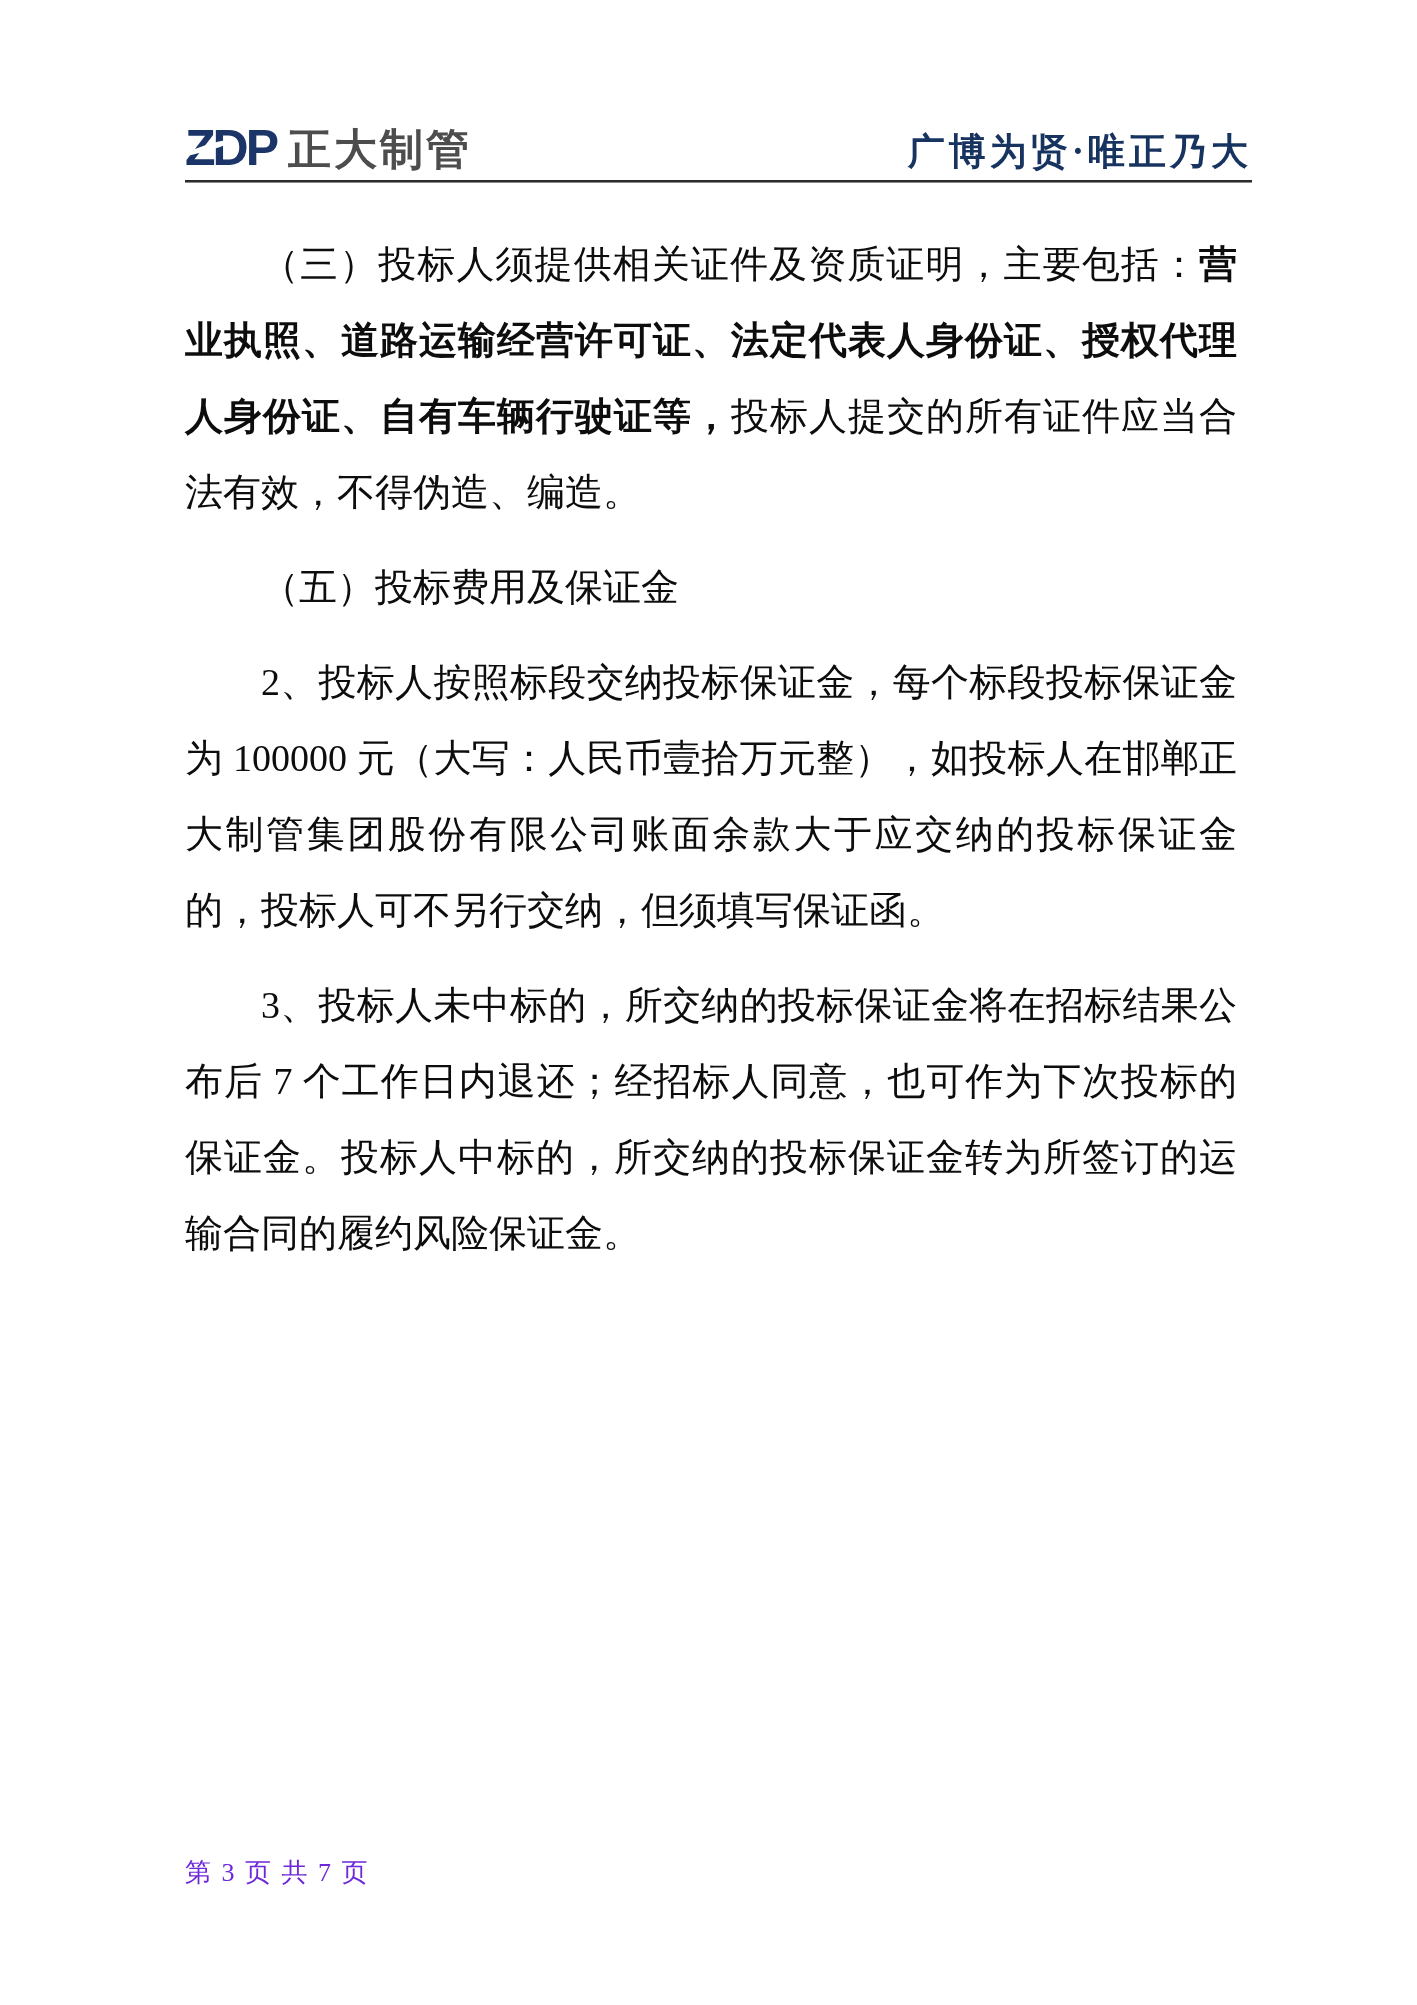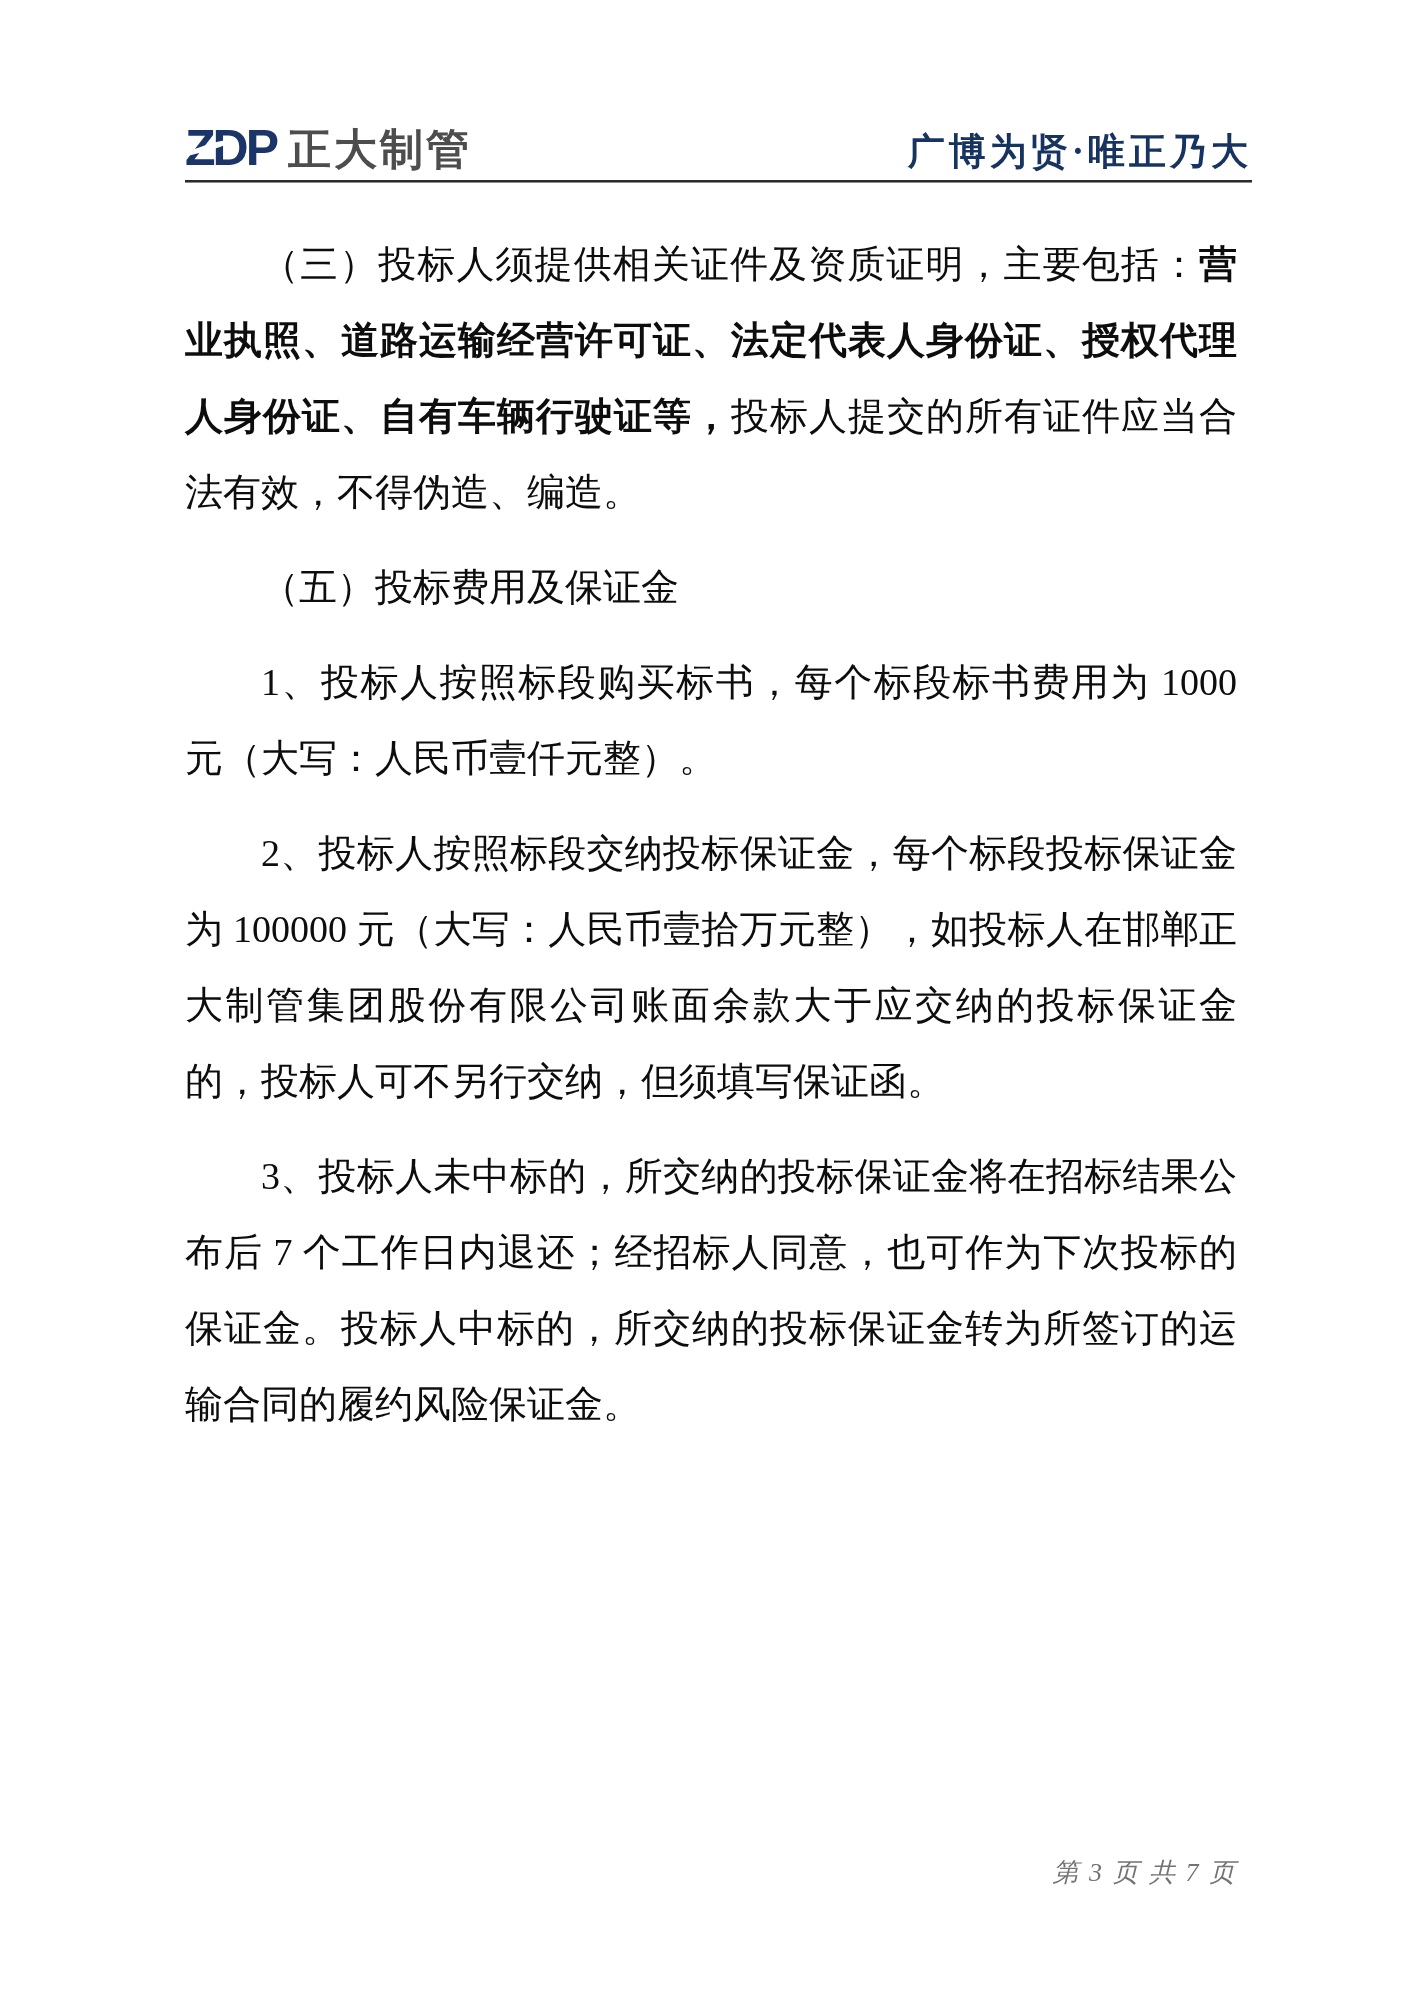--- a/index.html
+++ b/index.html
@@ -89,26 +89,25 @@
     text-indent: 2em;
   }
   .para .bold { font-weight: 700; }
 
   
   .footer {
     position: absolute;
     left: 185px;
     right: 180px;
     top: 1856px;
-    text-align: right;
+    text-align: left;
     font-size: 26px;
     line-height: 34px;
     letter-spacing: 2px;
-    color: #737373;
-    font-style: italic;
+    color: #6d28d9;
   }
 </style>
 </head>
 <body>
 
 <div class="page">
 
   <div class="header">
     <div class="logo">
       <span class="logo-mark">
@@ -118,21 +117,20 @@
       <span class="logo-text">正大制管</span>
     </div>
     <div class="slogan">广博为贤·唯正乃大</div>
   </div>
 
   <div class="header-rule"></div>
 
   <div class="doc-body">
       <p class="para"><span>（三）投标人须提供相关证件及资质证明，主要包括：</span><span class="bold">营业执照、道路运输经营许可证、法定代表人身份证、授权代理人身份证、自有车辆行驶证等，</span><span>投标人提交的所有证件应当合法有效，不得伪造、编造。</span></p>
       <p class="para"><span>（五）投标费用及保证金</span></p>
-      <p class="para"><span>1、投标人按照标段购买标书，每个标段标书费用为 1000 元（大写：人民币壹仟元整）。</span></p>
       <p class="para"><span>2、投标人按照标段交纳投标保证金，每个标段投标保证金为 100000 元（大写：人民币壹拾万元整），如投标人在邯郸正大制管集团股份有限公司账面余款大于应交纳的投标保证金的，投标人可不另行交纳，但须填写保证函。</span></p>
       <p class="para"><span>3、投标人未中标的，所交纳的投标保证金将在招标结果公布后 7 个工作日内退还；经招标人同意，也可作为下次投标的保证金。投标人中标的，所交纳的投标保证金转为所签订的运输合同的履约风险保证金。</span></p>
     </div>
 
   <div class="footer">
     <span>第 3 页 共 7 页</span>
   </div>
 
 </div>
 

